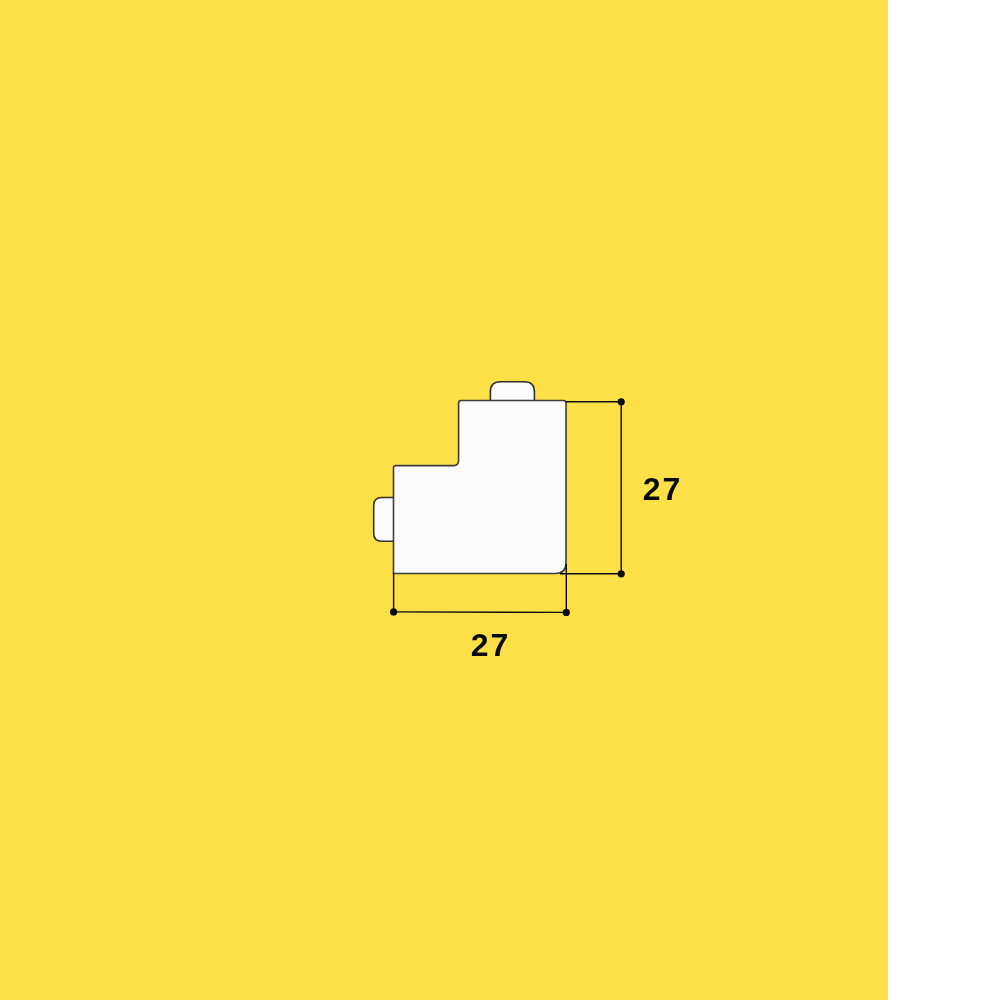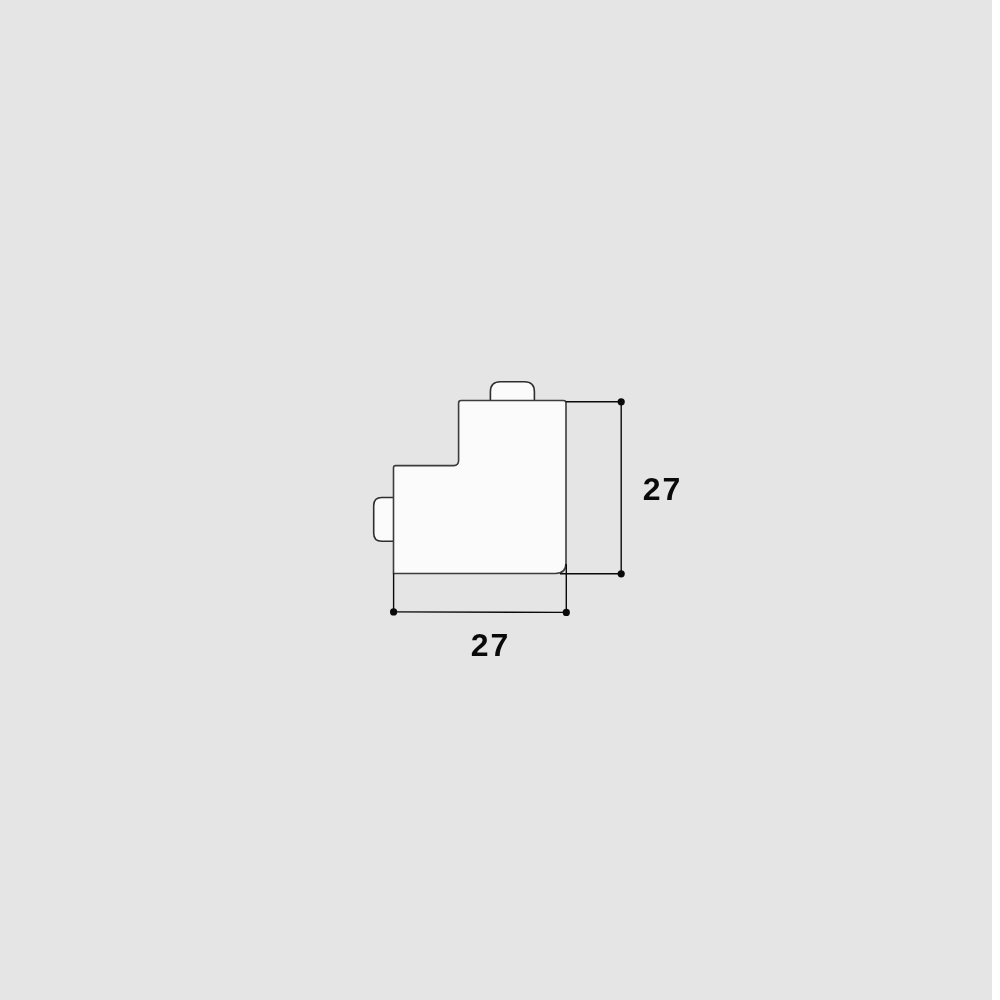--- a/index.html
+++ b/index.html
@@ -1,16 +1,16 @@
 <!DOCTYPE html>
 <html><head>
 <meta charset="utf-8">
 <style>
   html,body{margin:0;padding:0;background:#ffffff;}
-  .stage{width:992px;height:1000px;position:relative;background:#e5e5e5;overflow:hidden;}
+  .stage{width:888px;height:1000px;position:relative;background:#fde047;overflow:hidden;}
   svg{position:absolute;left:0;top:0;}
   text{font-family:"Liberation Sans", sans-serif;font-weight:bold;fill:#0a0a0a;}
 </style>
 </head>
 <body>
 <div class="stage">
 <svg width="1000" height="1000" viewBox="0 0 1000 1000" style="filter:blur(0.4px)">
 
   <path d="M 490.4 402 V 391.8 Q 490.4 381.8 500.4 381.8 H 524.4 Q 534.4 381.8 534.4 391.8 V 402 Z" fill="#fbfbfb" stroke="#2e2e2e" stroke-width="1.6"></path>
 

